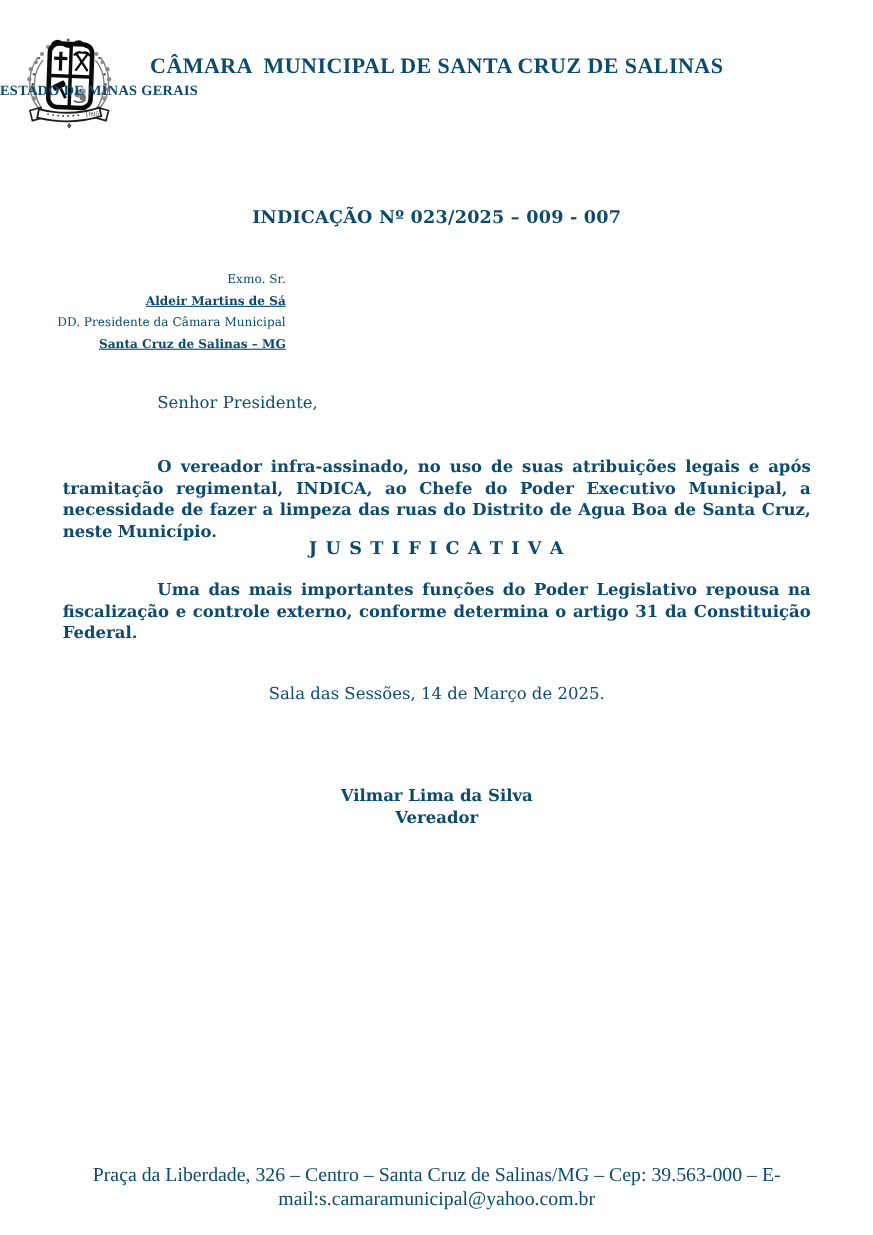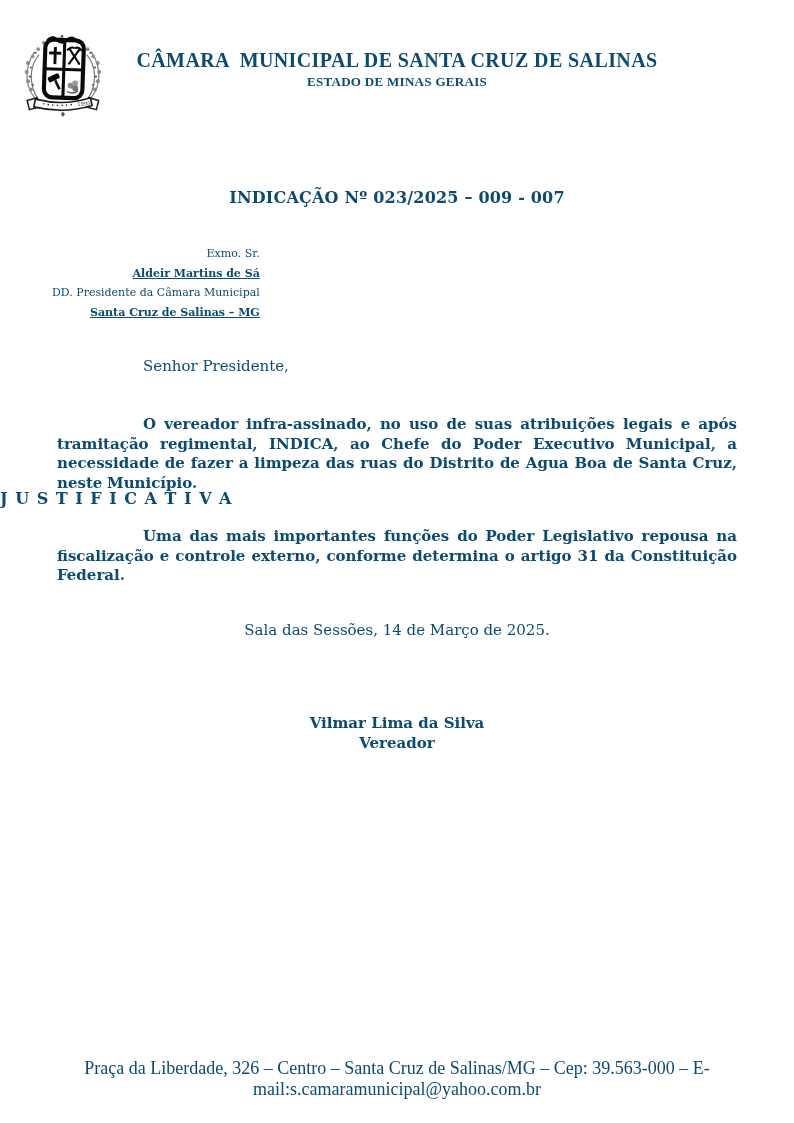--- a/index.html
+++ b/index.html
@@ -17,21 +17,21 @@
   
   .crest { position:absolute; left:15px; top:29px; width:94px; height:88px; }
   .header-title {
     position:absolute; top:49px; left:0; width:100%;
     text-align:center; white-space:pre;
     font-family:"Liberation Serif", serif;
     font-weight:bold; font-size:20px; letter-spacing:0.4px;
   }
   .header-subtitle {
     position:absolute; top:74px; left:0; width:100%;
-    text-align:center;
+    text-align:left;
     font-family:"Liberation Serif", serif;
     font-weight:bold; font-size:13px; letter-spacing:0.3px;
   }
 
   
   .doc-title {
     position:absolute; top:188px; left:0; width:100%;
     text-align:center; font-weight:bold; font-size:16px; letter-spacing:0.2px;
   }
   .addressee {
@@ -45,21 +45,21 @@
   }
   .para {
     position:absolute; left:57px; width:680px; margin:0;
     text-align:justify; text-indent:86px;
     font-size:15px; line-height:19.5px; word-spacing:-0.5px;font-weight:bold;
   }
   .para1 { top:415px; }
   .para2 { top:527px; }
   .section-heading {
     position:absolute; top:489px; left:0; width:100%;
-    font-weight:bold; font-size:16px; letter-spacing:1px;
+    text-align:center; font-weight:bold; font-size:16px; letter-spacing:1px;
   }
   .dateline {
     position:absolute; top:621px; left:57px; width:680px;
     text-align:center; font-size:15px; line-height:19.5px;
   }
   .signature {
     position:absolute; top:714px; left:0; width:100%;
     text-align:center; font-weight:bold;
     font-size:15px; line-height:19.5px;
   }

